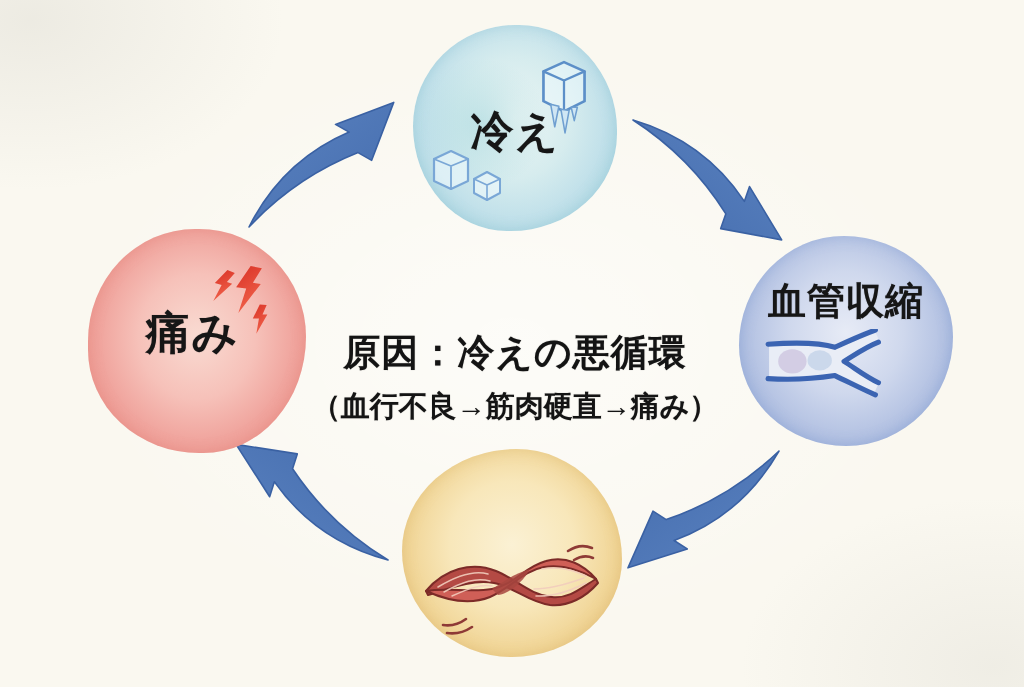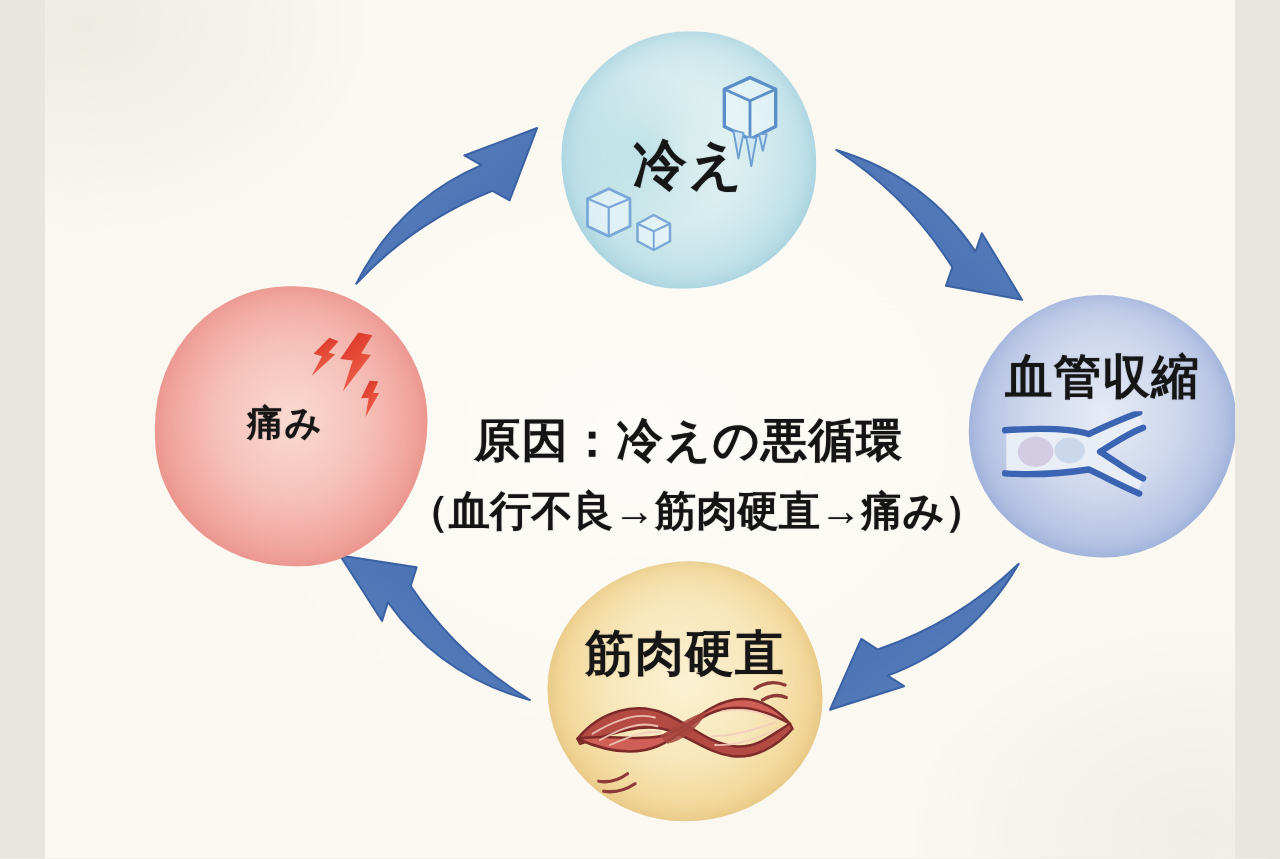--- a/index.html
+++ b/index.html
@@ -2,21 +2,21 @@
 <html><head>
 <meta charset="utf-8">
 <style>
   html,body{margin:0;padding:0;}
   body{
     font-family:"Liberation Sans","DejaVu Sans",sans-serif;
     background:#e8e6de;
   }
   .canvas{
     position:relative;
-    width:952px;height:687px;
+    width:1024px;height:687px;
     margin:0 auto;
     background:#faf8f0;
     background-image:
       radial-gradient(ellipse at 50% 50%, rgba(255,255,255,.55) 0%, rgba(255,255,255,0) 60%),
       radial-gradient(ellipse at 3% 3%, rgba(190,188,178,.22) 0%, rgba(190,188,178,0) 18%),
       radial-gradient(ellipse at 97% 97%, rgba(190,188,178,.18) 0%, rgba(190,188,178,0) 18%);
     overflow:hidden;
   }
   .arrow-layer{position:absolute;inset:0;z-index:1;}
   .node{
@@ -61,36 +61,36 @@
   }
   .node-muscle .node-label{top:47px;font-size:39px;}
   
   .node-pain{
     left:88px;top:229px;width:218px;height:224px;
     border-radius:50% 50% 48% 52% / 51% 49% 53% 47%;
     background:
       radial-gradient(ellipse at 50% 48%, #f9dbd2 0%, #f6c1b9 38%, #f0a49d 64%, #eb8f88 87%, #e7827c 97%);
     box-shadow:inset 0 0 14px rgba(220,120,110,.35);
   }
-  .node-pain .node-label{left:4px;width:200px;right:auto;top:90px;font-size:29px;}
+  .node-pain .node-label{left:4px;width:200px;right:auto;top:74px;font-size:45px;}
   
   .center-caption{
     position:absolute;z-index:2;
     left:290px;top:292px;width:450px;
     text-align:center;color:#141414;
   }
   .caption-title{
     font-size:37px;font-weight:900;letter-spacing:1px;
     text-shadow:0 0 1px rgba(0,0,0,.4);
     white-space:nowrap;
     margin-top:36px;
   }
   .caption-sub{
     margin-top:9px;
-    font-size:33px;font-weight:900;letter-spacing:0px;
+    font-size:29px;font-weight:900;letter-spacing:0px;
     text-shadow:0 0 1px rgba(0,0,0,.35);
     white-space:nowrap;
   }
 </style>
 </head>
 <body>
 
 <div class="canvas">
 
   <svg class="arrow-layer" width="1024" height="687" viewBox="0 0 1024 687" aria-hidden="true">
@@ -133,21 +133,20 @@
                C93,58 82,51 70,47 C54,44 34,47 4,49 Z" fill="#e9edf6"></path>
       <ellipse cx="27" cy="32" rx="14" ry="12" fill="#b7a6cf" opacity="0.45"></ellipse>
       <ellipse cx="54" cy="31" rx="12" ry="10" fill="#9db8dc" opacity="0.4"></ellipse>
       <path d="M3,15 C32,13 56,14 69,18 C82,12 95,6 109,1" fill="none" stroke="#3b64b2" stroke-width="5" stroke-linecap="round"></path>
       <path d="M3,49 C32,51 56,48 69,46 C82,52 95,59 109,65" fill="none" stroke="#3b64b2" stroke-width="5" stroke-linecap="round"></path>
       <path d="M112,13 C99,18 88,26 78,32 C88,38 99,47 112,53" fill="none" stroke="#3b64b2" stroke-width="5" stroke-linecap="round" stroke-linejoin="round"></path>
     </svg>
   </div>
 
   <div class="node node-muscle">
-    <div class="node-label">筋肉硬直</div>
     <svg class="node-icon" style="left:16px;top:90px" width="188" height="97" viewBox="0 0 188 97">
 
       <path d="M8,52 C26,30 54,22 78,32 C98,40 112,56 134,58 C152,60 164,48 178,40
                L180,44 C168,58 150,68 132,66 C110,63 96,48 76,44 C54,40 30,50 10,56 Z" fill="#b44a44" stroke="#7c2b28" stroke-width="2" stroke-linejoin="round"></path>
 
       <path d="M8,52 C30,62 52,66 72,58 C92,50 104,32 126,28 C146,25 164,32 178,40
                C166,26 148,16 128,22 C106,28 96,46 74,50 C52,54 30,48 8,52 Z" fill="#cf5f57" stroke="#7c2b28" stroke-width="2" stroke-linejoin="round"></path>
 
       <path d="M74,50 C86,42 98,34 112,30 C104,44 92,54 80,56 Z" fill="#a84640" opacity="0.85"></path>
 

